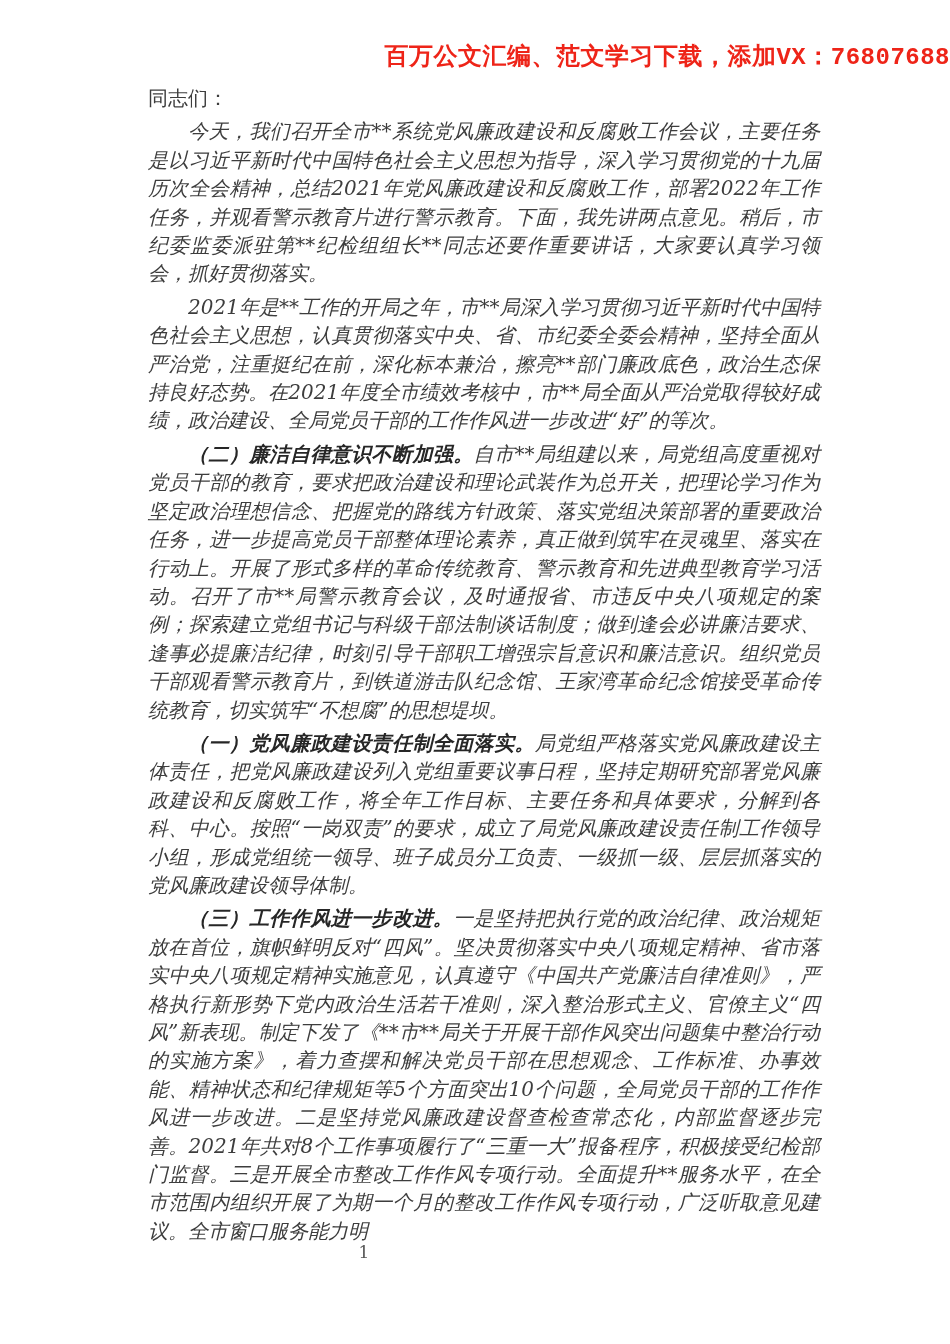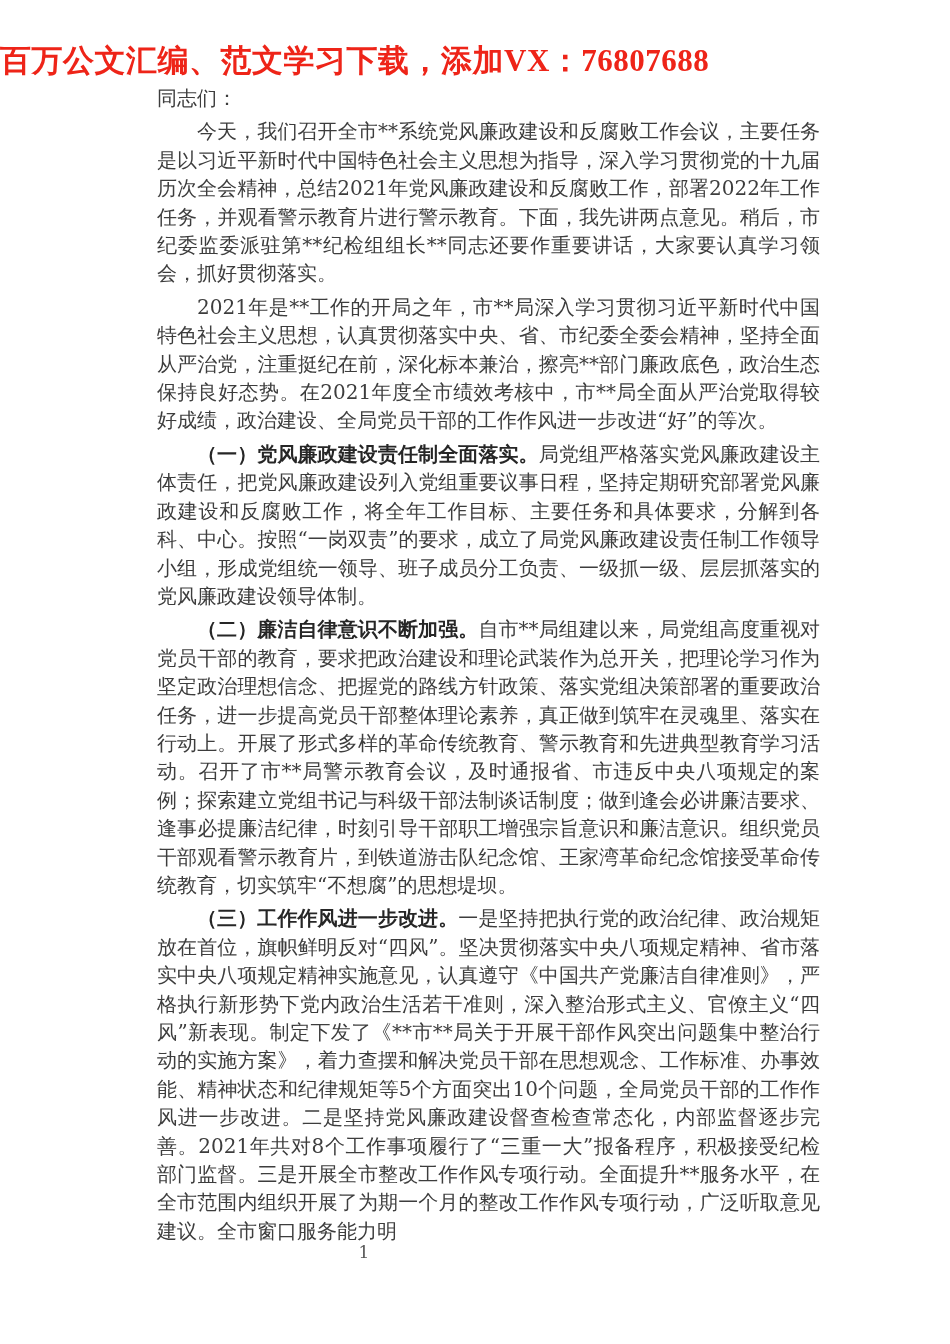--- a/index.html
+++ b/index.html
@@ -8,41 +8,41 @@
     width: 950px;
     height: 1344px;
     background: #ffffff;
     overflow: hidden;
   }
   .watermark {
     position: absolute;
     top: 40px;
     left: 0;
     width: 100%;
-    text-align: left;
-    font-family: Liberation Serif, serif;
-    font-size: 31px;
+    text-align: right;
+    font-family: Liberation Mono, monospace;
+    font-size: 24px;
     font-weight: 600;
     color: #ee2418;
     letter-spacing: 0.5px;
   }
   .content {
     position: absolute;
     left: 140px;
     top: 84px;
     width: 680px;
     font-family: "DejaVu Serif", "Liberation Serif", serif;
     font-size: 20px;
     line-height: 28.4px;
     color: #3d3d3d;
     text-align: justify;
     word-break: break-all;
   }
-  .content p { margin: 0 0 5px 17px; }
-  .indent { text-indent: 2em; }
+  .content p { margin: 0 0 5px 8px; }
+  .indent { text-indent: 2em; font-style: italic; }
   .salutation { text-indent: 0; }
   .heading {
     font-family: "DejaVu Sans", "Liberation Sans", sans-serif;
     font-weight: bold;
     color: #262626;
     text-indent: 2em;
     margin: 3px 0 8px 0;
   }
   .lead {
     font-family: "DejaVu Sans", "Liberation Sans", sans-serif;
@@ -69,23 +69,23 @@
 
   <div class="content">
 
     <p class="salutation">同志们：</p>
 
     <p class="indent">今天，我们召开全市**系统党风廉政建设和反腐败工作会议，主要任务是以习近平新时代中国特色社会主义思想为指导，深入学习贯彻党的十九届历次全会精神，总结2021年党风廉政建设和反腐败工作，部署2022年工作任务，并观看警示教育片进行警示教育。下面，我先讲两点意见。稍后，市纪委监委派驻第**纪检组组长**同志还要作重要讲话，大家要认真学习领会，抓好贯彻落实。</p>
 
 
     <p class="indent">2021年是**工作的开局之年，市**局深入学习贯彻习近平新时代中国特色社会主义思想，认真贯彻落实中央、省、市纪委全委会精神，坚持全面从严治党，注重挺纪在前，深化标本兼治，擦亮**部门廉政底色，政治生态保持良好态势。在2021年度全市绩效考核中，市**局全面从严治党取得较好成绩，政治建设、全局党员干部的工作作风进一步改进“好”的等次。</p>
 
+    <p class="indent"><span class="lead">（二）廉洁自律意识不断加强。</span><span>自市**局组建以来，局党组高度重视对党员干部的教育，要求把政治建设和理论武装作为总开关，把理论学习作为坚定政治理想信念、把握党的路线方针政策、落实党组决策部署的重要政治任务，进一步提高党员干部整体理论素养，真正做到筑牢在灵魂里、落实在行动上。开展了形式多样的革命传统教育、警示教育和先进典型教育学习活动。召开了市**局警示教育会议，及时通报省、市违反中央八项规定的案例；探索建立党组书记与科级干部法制谈话制度；做到逢会必讲廉洁要求、逢事必提廉洁纪律，时刻引导干部职工增强宗旨意识和廉洁意识。组织党员干部观看警示教育片，到铁道游击队纪念馆、王家湾革命纪念馆接受革命传统教育，切实筑牢“不想腐”的思想堤坝。</span></p>
+
     <p class="indent"><span class="lead">（一）党风廉政建设责任制全面落实。</span><span>局党组严格落实党风廉政建设主体责任，把党风廉政建设列入党组重要议事日程，坚持定期研究部署党风廉政建设和反腐败工作，将全年工作目标、主要任务和具体要求，分解到各科、中心。按照“一岗双责”的要求，成立了局党风廉政建设责任制工作领导小组，形成党组统一领导、班子成员分工负责、一级抓一级、层层抓落实的党风廉政建设领导体制。</span></p>
-
-    <p class="indent"><span class="lead">（二）廉洁自律意识不断加强。</span><span>自市**局组建以来，局党组高度重视对党员干部的教育，要求把政治建设和理论武装作为总开关，把理论学习作为坚定政治理想信念、把握党的路线方针政策、落实党组决策部署的重要政治任务，进一步提高党员干部整体理论素养，真正做到筑牢在灵魂里、落实在行动上。开展了形式多样的革命传统教育、警示教育和先进典型教育学习活动。召开了市**局警示教育会议，及时通报省、市违反中央八项规定的案例；探索建立党组书记与科级干部法制谈话制度；做到逢会必讲廉洁要求、逢事必提廉洁纪律，时刻引导干部职工增强宗旨意识和廉洁意识。组织党员干部观看警示教育片，到铁道游击队纪念馆、王家湾革命纪念馆接受革命传统教育，切实筑牢“不想腐”的思想堤坝。</span></p>
 
     <p class="indent"><span class="lead">（三）工作作风进一步改进。</span><span>一是坚持把执行党的政治纪律、政治规矩放在首位，旗帜鲜明反对“四风”。坚决贯彻落实中央八项规定精神、省市落实中央八项规定精神实施意见，认真遵守《中国共产党廉洁自律准则》，严格执行新形势下党内政治生活若干准则，深入整治形式主义、官僚主义“四风”新表现。制定下发了《**市**局关于开展干部作风突出问题集中整治行动的实施方案》，着力查摆和解决党员干部在思想观念、工作标准、办事效能、精神状态和纪律规矩等5个方面突出10个问题，全局党员干部的工作作风进一步改进。二是坚持党风廉政建设督查检查常态化，内部监督逐步完善。2021年共对8个工作事项履行了“三重一大”报备程序，积极接受纪检部门监督。三是开展全市整改工作作风专项行动。全面提升**服务水平，在全市范围内组织开展了为期一个月的整改工作作风专项行动，广泛听取意见建议。全市窗口服务能力明</span></p>
 
   </div>
 
   <div class="page-number">1</div>
 
 </div>
 
 </body></html>

